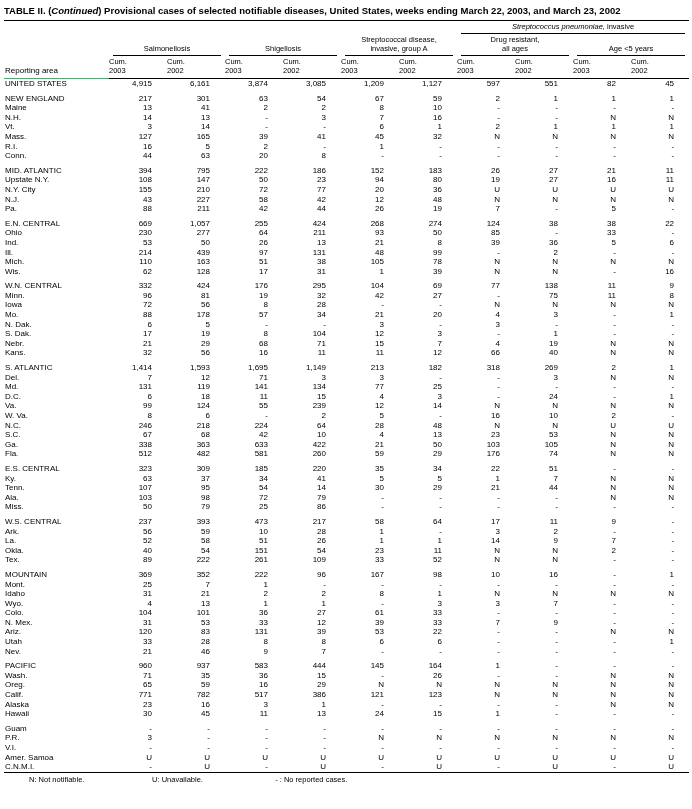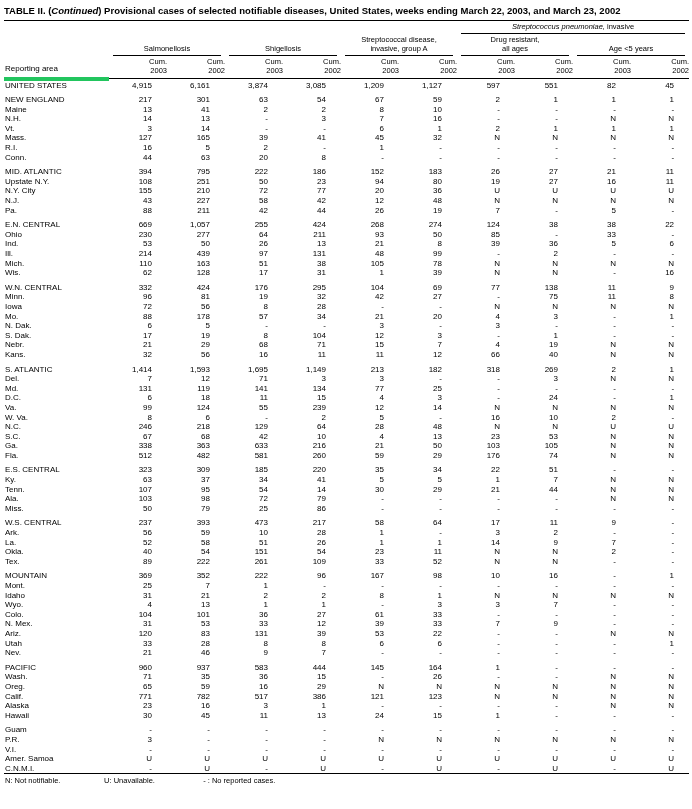--- a/index.html
+++ b/index.html
@@ -15,33 +15,33 @@
   .title i { font-style: italic; text-align: right; }
 
   table {
     border-collapse: collapse; table-layout: fixed; width: 685px;
     border-top: 1px solid #000; border-bottom: 1px solid #000;
   }
   col.c-area { width: 105px; }
   col.c-num  { width: 58px; }
 
   thead th { font-weight: normal; font-size: 7.5px; line-height: 8.5px; vertical-align: bottom; padding: 0; }
-  .area-h { text-align: left; border-bottom: 4px solid #22c55e; padding-bottom: 3px; padding-left: 1px; font-size: 8px; }
+  .area-h { text-align: left; border-bottom: 1px solid #22c55e; padding-bottom: 3px; padding-left: 1px; font-size: 8px; }
   .grp-h { padding: 0; }
   .grp-line { border-bottom: 1px solid #000; margin: 0 4px; padding: 2px 0 2px; text-align: center; }
   .grp-line i { font-style: italic; }
-  #cum-row th { border-bottom: 1px solid #000; text-align: right; padding: 2px 0 3px; }
+  #cum-row th { border-bottom: 1px solid #000; text-align: left; padding: 2px 0 3px; }
 
   tbody td { font-size: 8px; line-height: 9.6px; padding: 0; vertical-align: bottom; }
   td.area { text-align: left; padding-left: 1px; white-space: nowrap; }
   td.num  { text-align: right; padding-right: 15px; }
   tr.spacer td { height: 5px; line-height: 5px; font-size: 1px; }
 
   .footnotes { font-size: 7.5px; line-height: 9.5px; padding-top: 2px; padding-left: 1px; }
-  .fn-item { display: inline-block; width: 97px; }
+  .fn-item { display: inline-block; width: 97px; margin-left: 24px; }
   .fn-item.last { width: auto; }
 </style>
 </head>
 <body>
 
 <div class="page">
 
   <div class="title">
     <div class="title-line"><span>TABLE II. (</span><i>Continued</i><span>) Provisional cases of selected notifiable diseases, United States, weeks ending March 22, 2003, and March 23, 2002</span></div>
   </div>
@@ -239,21 +239,21 @@
           <td class="num">152</td>
           <td class="num">183</td>
           <td class="num">26</td>
           <td class="num">27</td>
           <td class="num">21</td>
           <td class="num">11</td>
         </tr>
         <tr>
           <td class="area">Upstate N.Y.</td>
           <td class="num">108</td>
-          <td class="num">251</td>
+          <td class="num">147</td>
           <td class="num">50</td>
           <td class="num">23</td>
           <td class="num">94</td>
           <td class="num">80</td>
           <td class="num">19</td>
           <td class="num">27</td>
           <td class="num">16</td>
           <td class="num">11</td>
         </tr>
         <tr>
@@ -561,21 +561,21 @@
           <td class="num">-</td>
           <td class="num">16</td>
           <td class="num">10</td>
           <td class="num">2</td>
           <td class="num">-</td>
         </tr>
         <tr>
           <td class="area">N.C.</td>
           <td class="num">246</td>
           <td class="num">218</td>
-          <td class="num">129</td>
+          <td class="num">224</td>
           <td class="num">64</td>
           <td class="num">28</td>
           <td class="num">48</td>
           <td class="num">N</td>
           <td class="num">N</td>
           <td class="num">U</td>
           <td class="num">U</td>
         </tr>
         <tr>
           <td class="area">S.C.</td>
@@ -588,21 +588,21 @@
           <td class="num">23</td>
           <td class="num">53</td>
           <td class="num">N</td>
           <td class="num">N</td>
         </tr>
         <tr>
           <td class="area">Ga.</td>
           <td class="num">338</td>
           <td class="num">363</td>
           <td class="num">633</td>
-          <td class="num">216</td>
+          <td class="num">422</td>
           <td class="num">21</td>
           <td class="num">50</td>
           <td class="num">103</td>
           <td class="num">105</td>
           <td class="num">N</td>
           <td class="num">N</td>
         </tr>
         <tr>
           <td class="area">Fla.</td>
           <td class="num">512</td>

